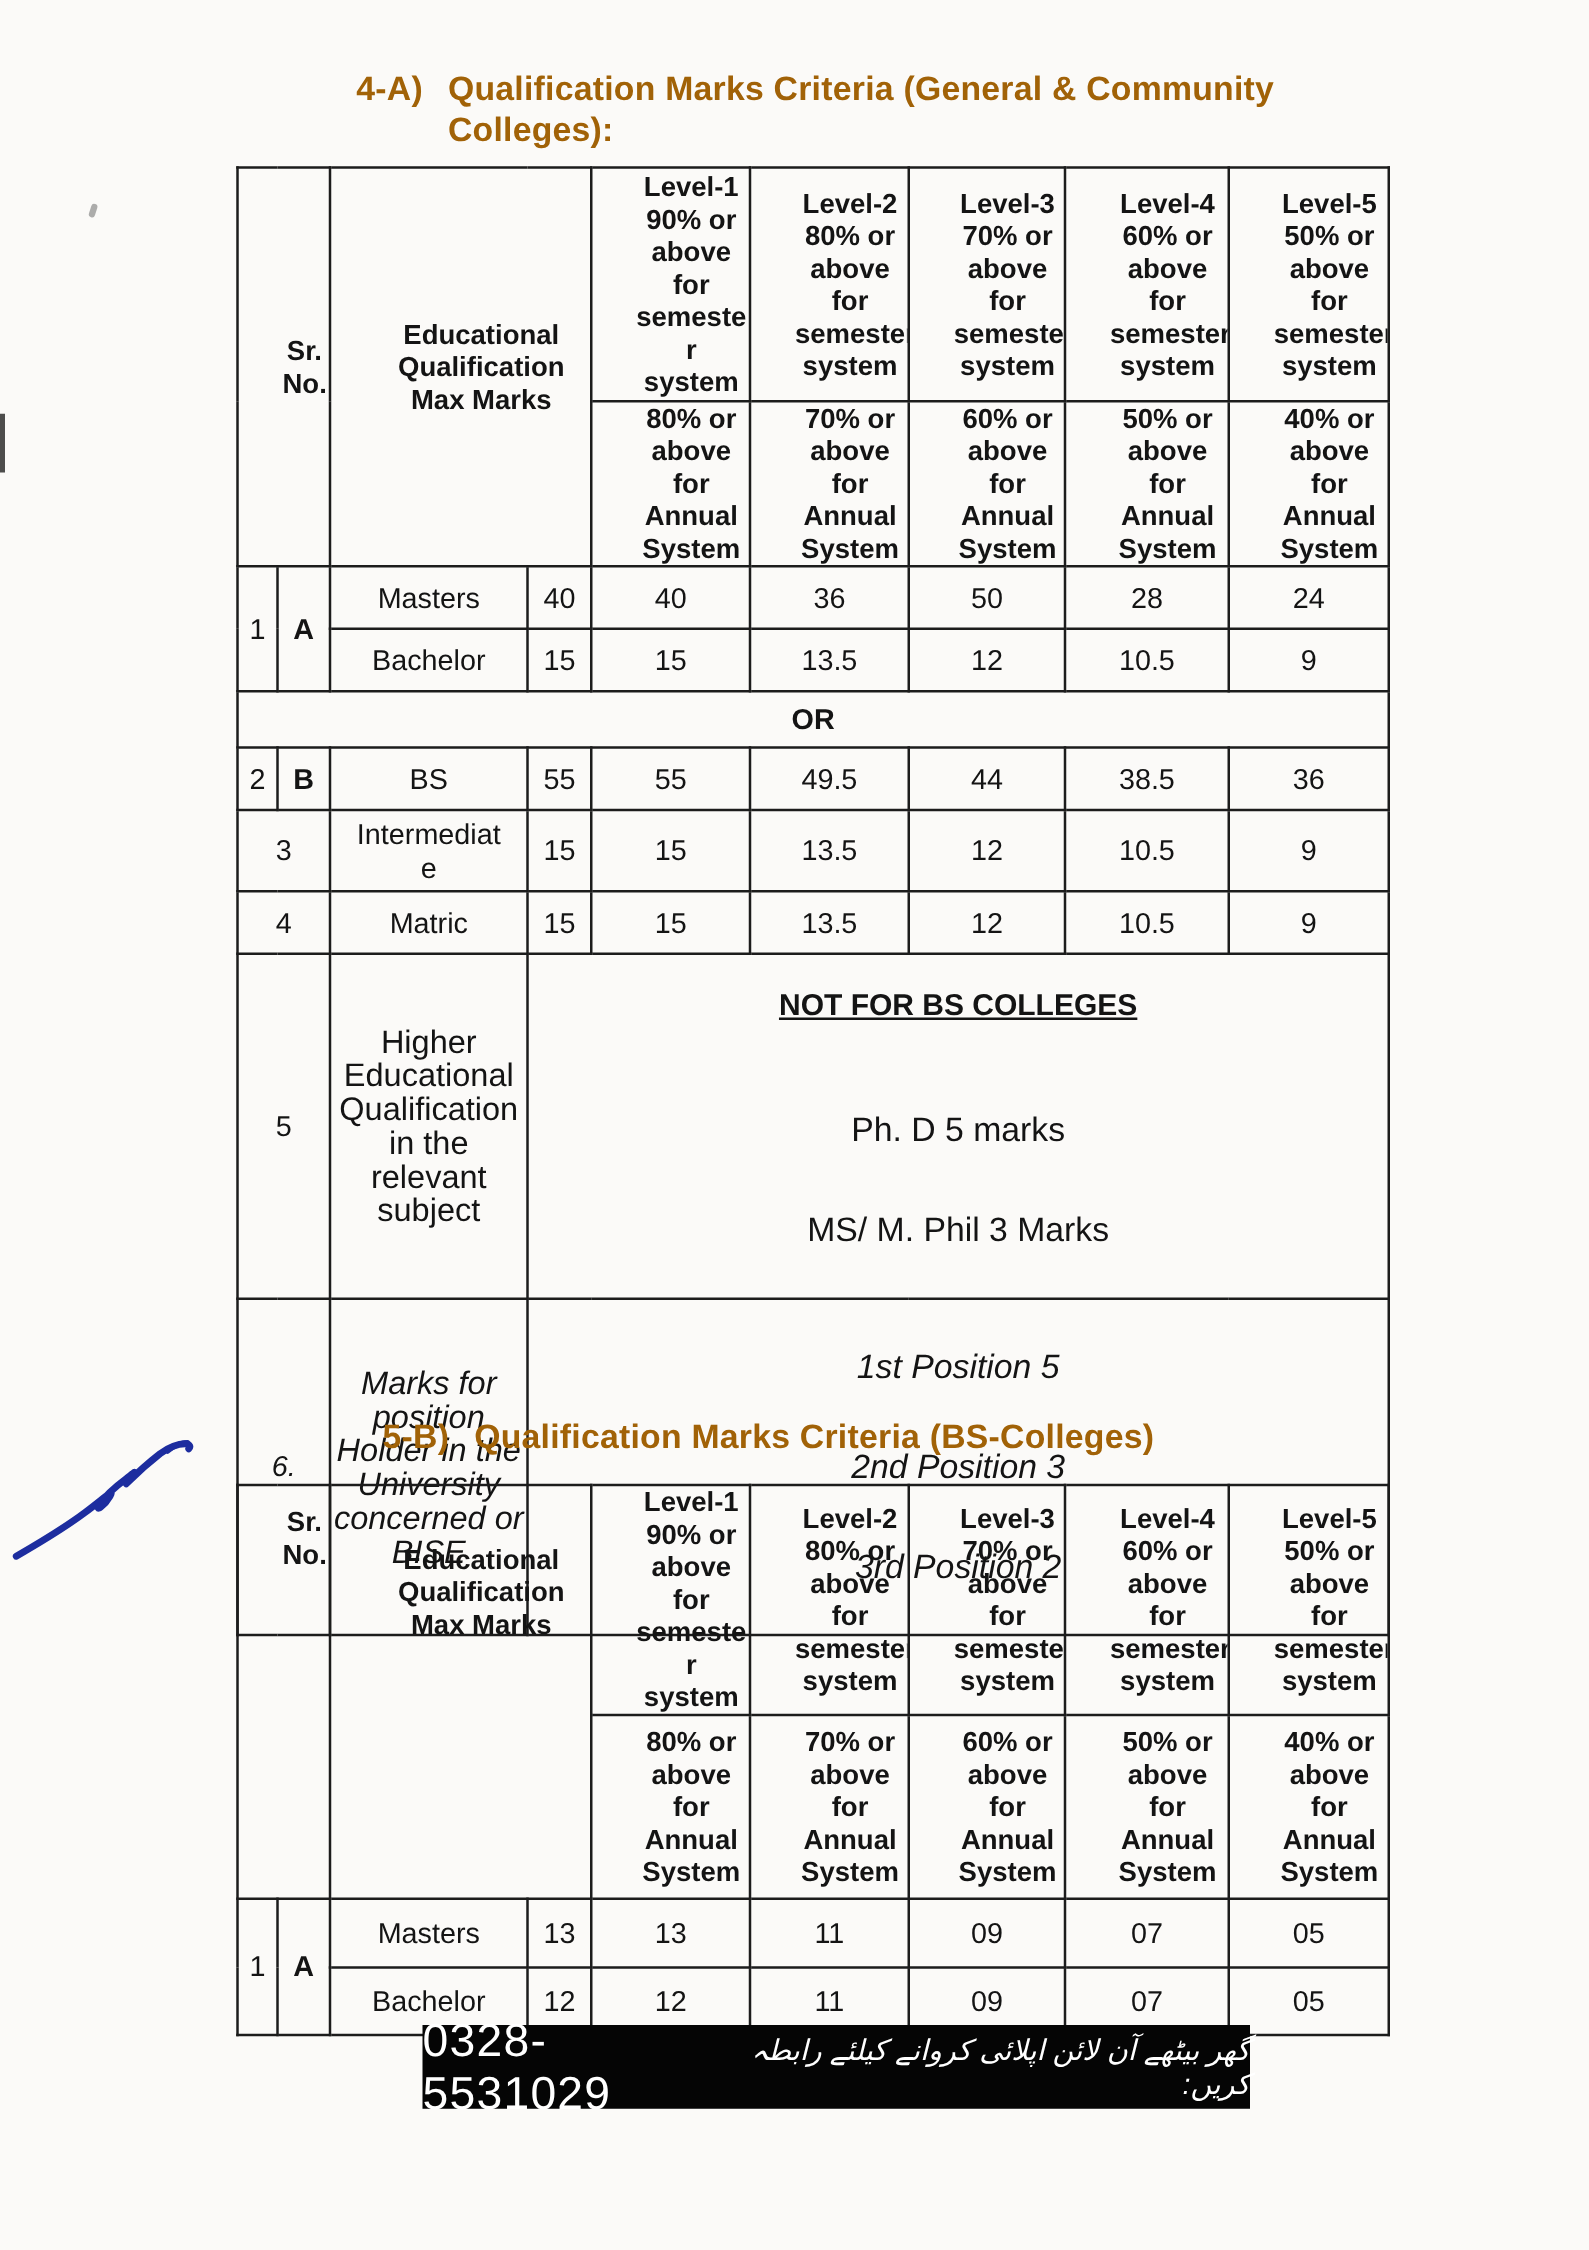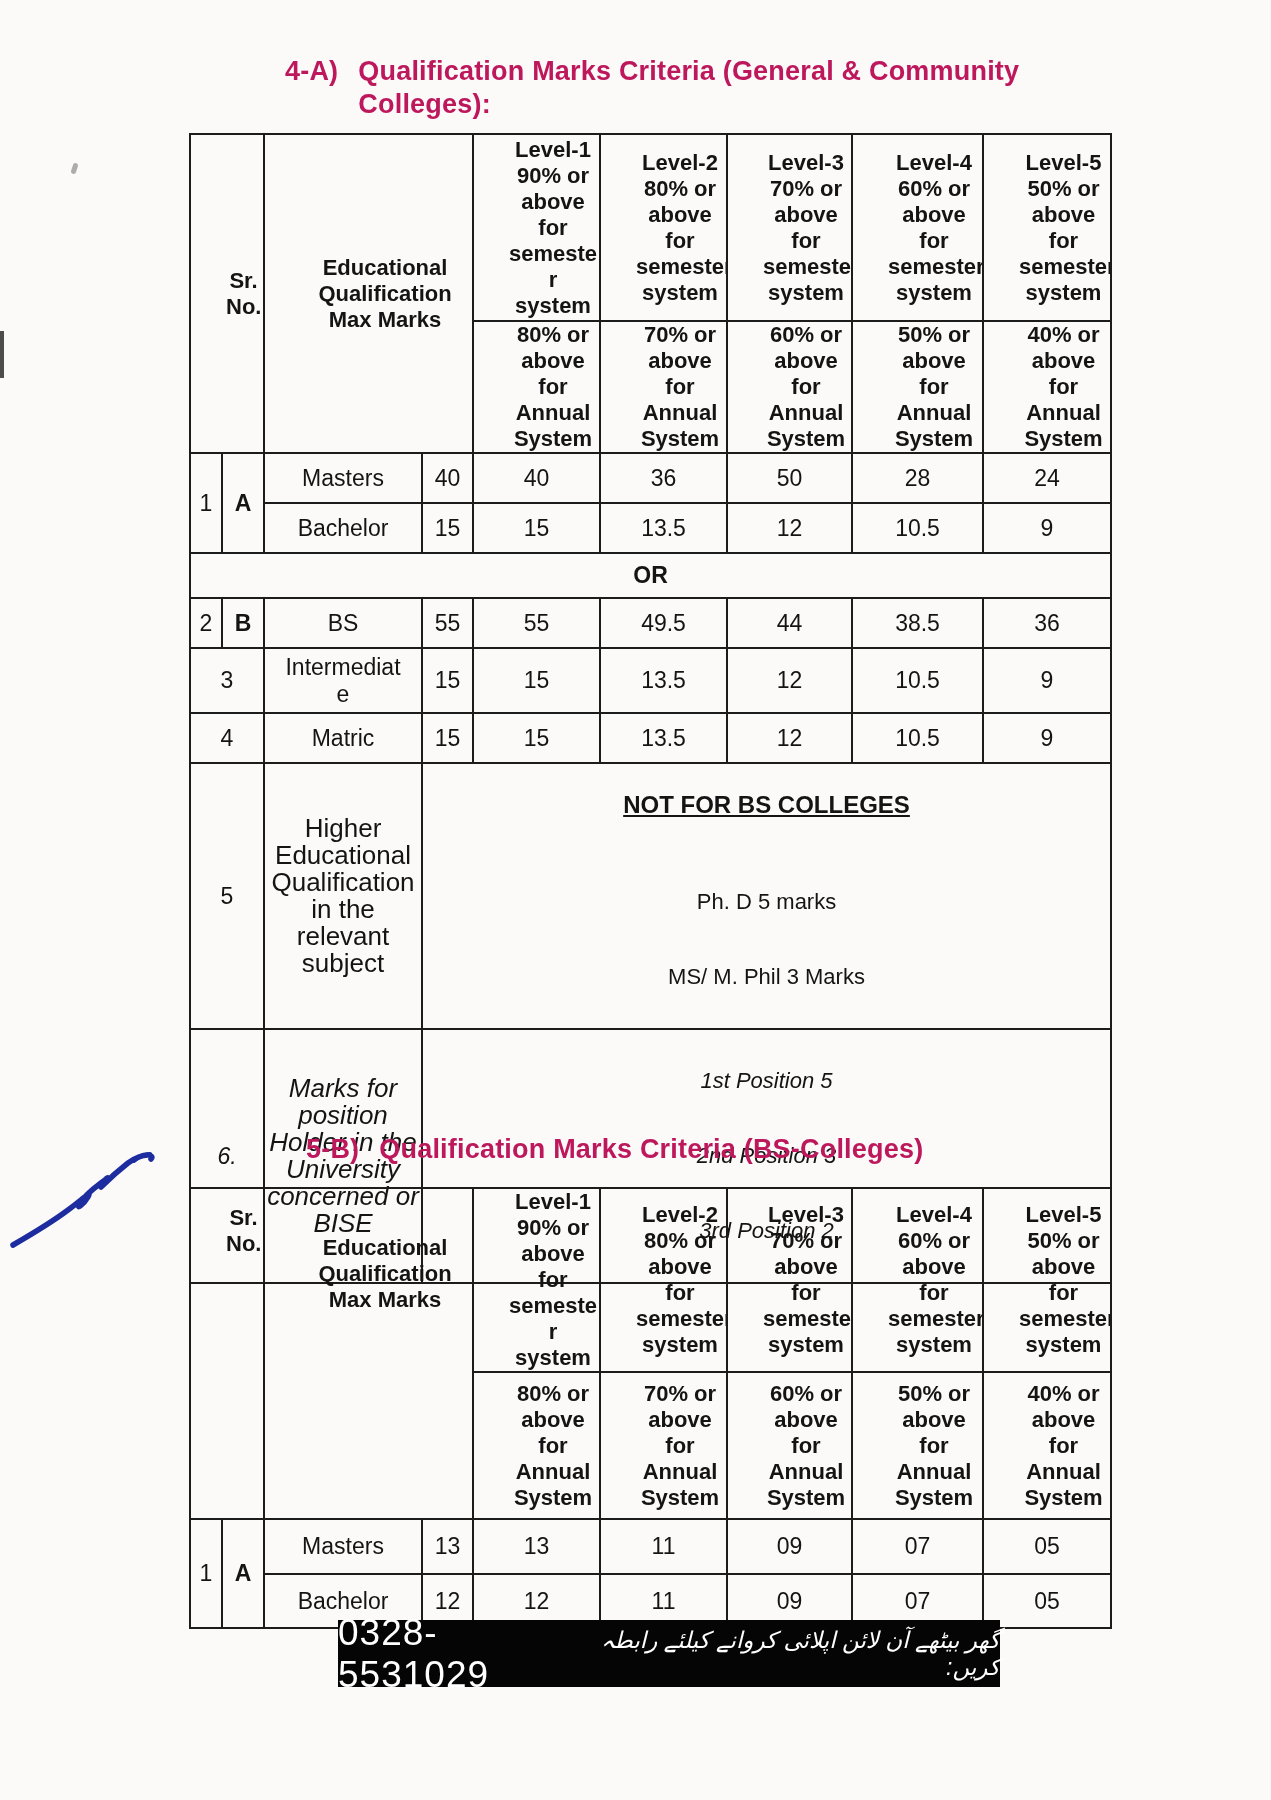--- a/index.html
+++ b/index.html
@@ -4,21 +4,21 @@
 <style>
   html,body{margin:0;padding:0;}
   body{
     width:1271px;height:1800px;position:relative;
     background:#fbfaf8;
     font-family:"Liberation Sans","DejaVu Sans",sans-serif;
     color:#141414;overflow:hidden;
   }
   .heading{
     position:absolute;display:flex;gap:20px;
-    font-weight:700;font-size:27px;line-height:33px;color:#be185d;
+    font-weight:700;font-size:27px;line-height:33px;color:#a16207;
     letter-spacing:0.2px;
   }
   .heading .h-text{white-space:pre-line;}
   #heading-1{left:285px;top:55px;}
   #heading-2{left:306px;top:1133px;text-align:right;}
 
   table{
     position:absolute;border-collapse:collapse;table-layout:fixed;
     font-size:23px;color:#141414;
   }
@@ -39,21 +39,21 @@
   .r5 td{height:168px;}
   .r6 td{height:171px;font-style:italic;}
   
   .t2-sem td{height:158px;}
   .t2-ann td{height:145px;}
   .t2-r1 td{height:53px;}
   .t2-r2 td{height:52px;}
   td.vtop{vertical-align:top;padding-top:16px;}
   td.vtop2{vertical-align:top;padding-top:46px;}
   .note-title{font-weight:700;text-decoration:underline;font-size:24px;margin-bottom:32px;}
-  .note-line{font-size:22px;margin:11px 0;}
+  .note-line{font-size:27px;margin:11px 0;}
   .qual-label{font-size:26px;line-height:27px;}
   
   #banner{
     position:absolute;left:338px;top:1620px;width:662px;height:67px;
     background:#050505;color:#ffffff;
     display:flex;direction:rtl;align-items:center;justify-content:center;gap:14px;
   }
   #banner .urdu{font-size:23px;font-style:italic;text-align:right;}
   #banner .phone{font-size:37px;letter-spacing:1px;font-style:normal;direction:ltr;}
   

